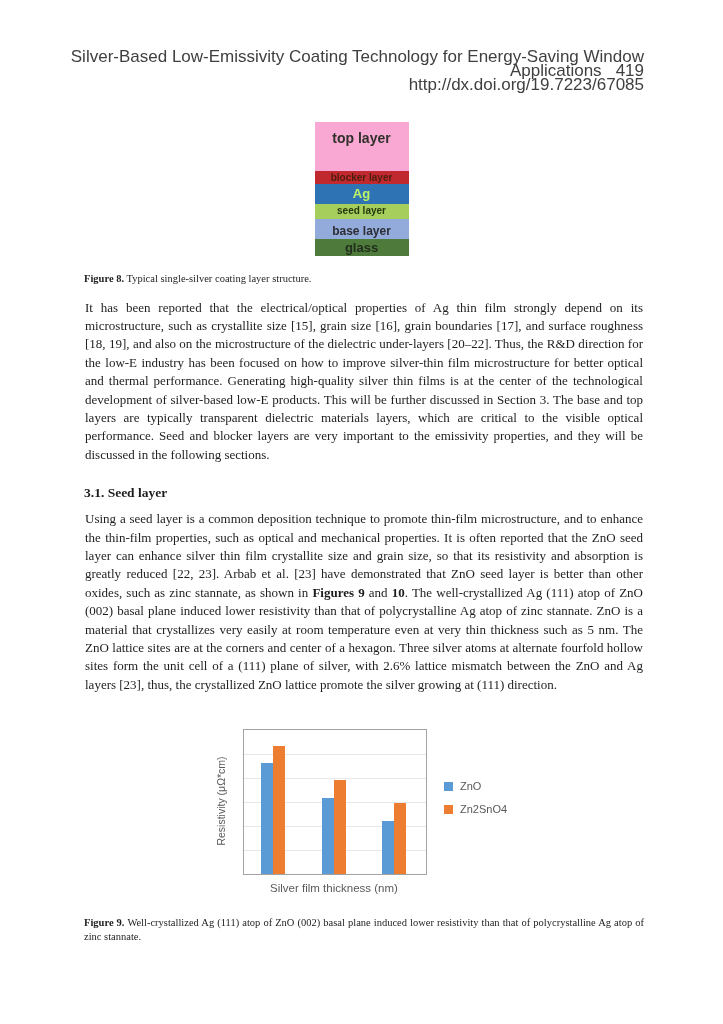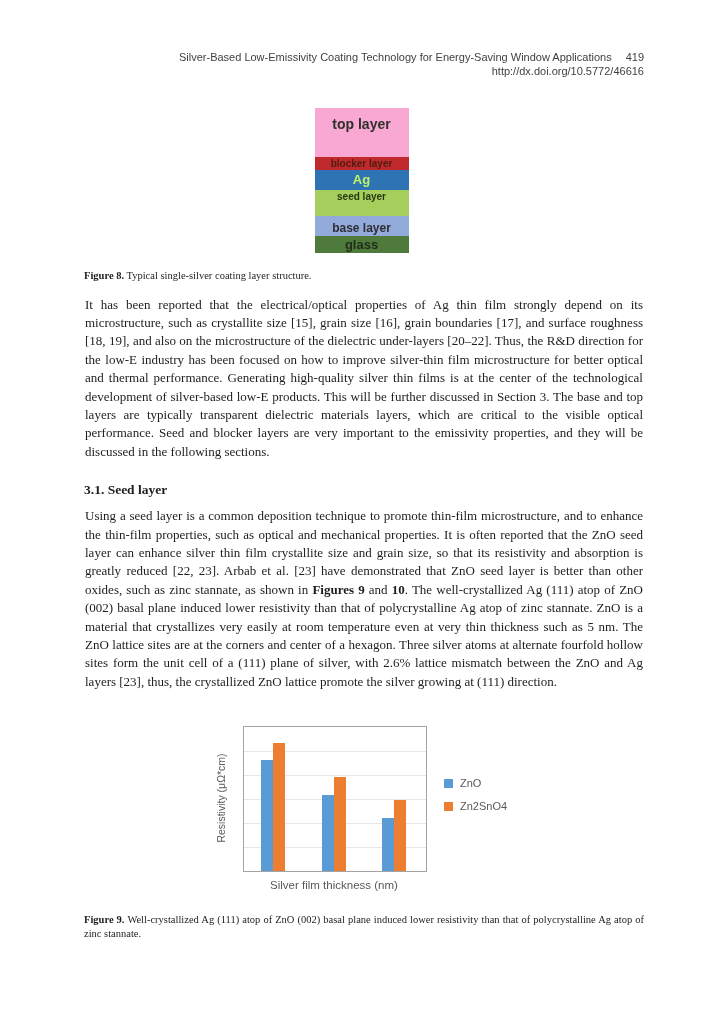--- a/index.html
+++ b/index.html
@@ -11,21 +11,21 @@
     font-family:"Liberation Serif", serif;
     color:#1d1d1d;
     overflow:hidden;
   }
   
   .running-head{
     padding-top:50px;
     margin-right:79px;
     text-align:right;
     font-family:"Liberation Sans", sans-serif;
-    font-size:11px;
+    font-size:17px;
     line-height:14px;
     color:#3f3f3f;
   }
   .running-head .pageno{margin-left:14px;}
   .running-head a{color:#3f3f3f;text-decoration:none;}
   
   .stack{
     width:94px;
     margin:30px auto 0 auto;
   }
@@ -124,28 +124,28 @@
     margin-top:14px;
   }
 </style>
 </head>
 <body>
 
 <div class="page">
 
   <div class="running-head">
     <div><span>Silver-Based Low-Emissivity Coating Technology for Energy-Saving Window Applications</span><span class="pageno">419</span></div>
-    <div><a href="#">http://dx.doi.org/10.5772/46616</a></div>
+    <div><a href="#">http://dx.doi.org/19.7223/67085</a></div>
   </div>
 
   <div class="stack">
       <div class="layer" style="height: 49px; line-height: 33px; background: #f9a8d4; color: rgb(48, 48, 42); font-size: 14px;">top layer</div>
       <div class="layer" style="height: 13px; line-height: 13px; background: rgb(192, 41, 45); color: rgb(77, 29, 16); font-size: 10px;">blocker layer</div>
       <div class="layer" style="height: 20px; line-height: 20px; background: rgb(46, 116, 181); color: #bef264; font-size: 13px;">Ag</div>
-      <div class="layer" style="height: 26px; line-height: 13px; background: rgb(165, 206, 92); color: rgb(39, 56, 15); font-size: 10px;">seed layer</div>
+      <div class="layer" style="height: 15px; line-height: 13px; background: rgb(165, 206, 92); color: rgb(39, 56, 15); font-size: 10px;">seed layer</div>
       <div class="layer" style="height: 20px; line-height: 24px; background: rgb(147, 171, 219); color: rgb(45, 45, 51); font-size: 12px;">base layer</div>
       <div class="layer" style="height: 17px; line-height: 17px; background: rgb(78, 123, 60); color: rgb(34, 46, 28); font-size: 13px;">glass</div>
     </div>
 
   <div class="caption">
     <span class="cap-label">Figure 8.</span><span> Typical single-silver coating layer structure.</span>
   </div>
 
   <div class="content">
     <p class="para para-1">It has been reported that the electrical/optical properties of Ag thin film strongly depend on its microstructure, such as crystallite size [15], grain size [16], grain boundaries [17], and surface roughness [18, 19], and also on the microstructure of the dielectric under-layers [20–22]. Thus, the R&amp;D direction for the low-E industry has been focused on how to improve silver-thin film microstructure for better optical and thermal performance. Generating high-quality silver thin films is at the center of the technological development of silver-based low-E products. This will be further discussed in Section 3. The base and top layers are typically transparent dielectric materials layers, which are critical to the visible optical performance. Seed and blocker layers are very important to the emissivity properties, and they will be discussed in the following sections.</p>

